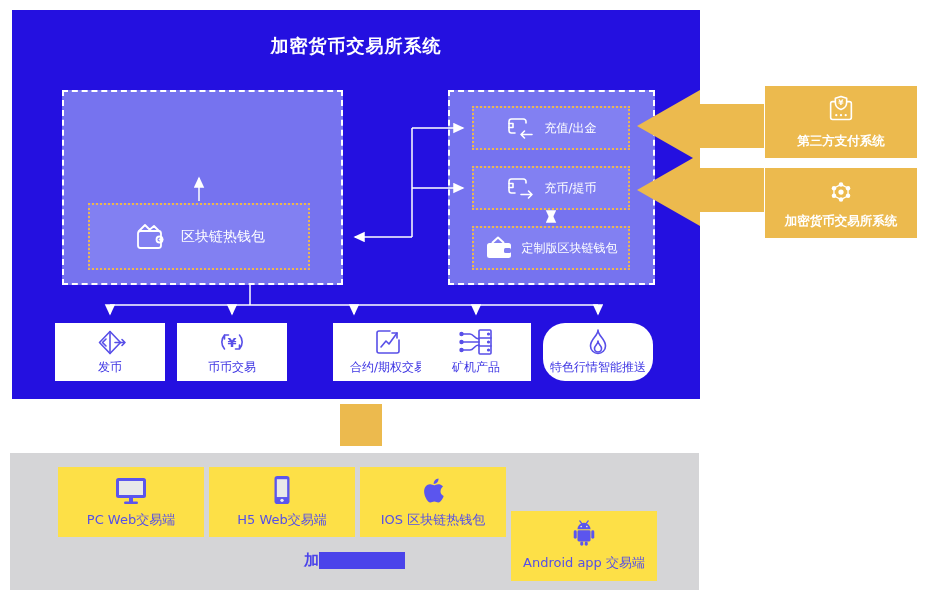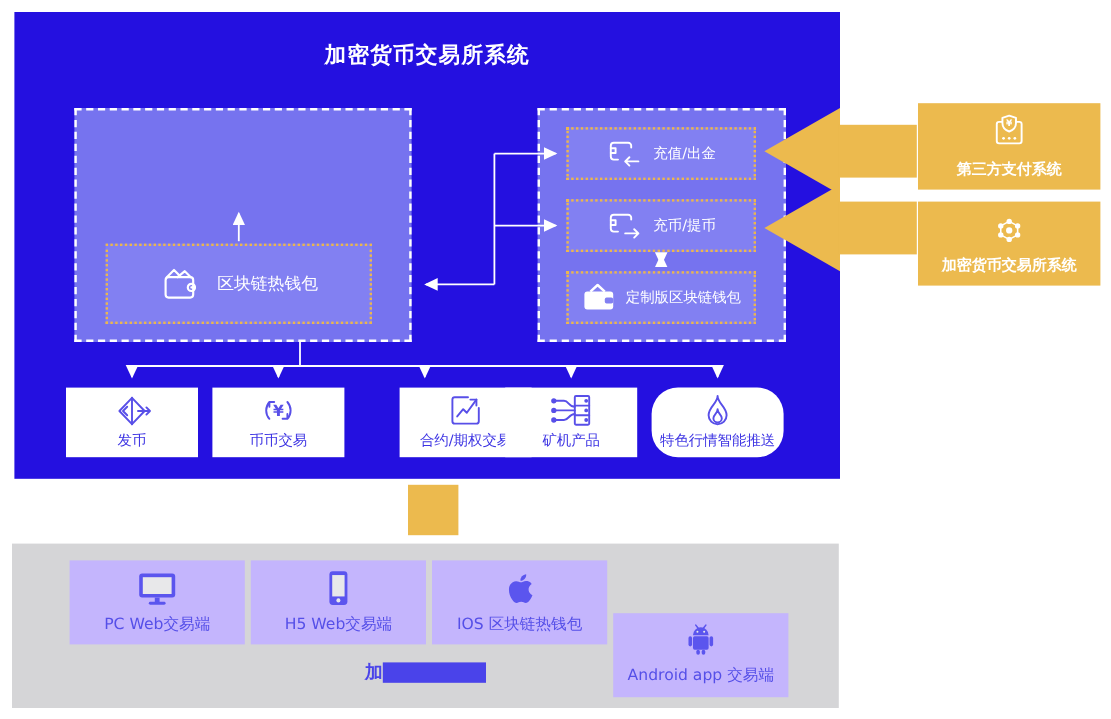--- a/index.html
+++ b/index.html
@@ -38,21 +38,21 @@
 
   
   .orange-box { left:765px; width:152px; background:#ecba4e; display:flex;
                 flex-direction:column; align-items:center; justify-content:center;
                 gap:6px; color:#ffffff; font-size:12.5px; font-weight:bold; }
 
   .orange-square { left:340px; top:404px; width:42px; height:42px; background:#ecba4e; }
 
   
   .gray-panel { left:10px; top:453px; width:689px; height:137px; background:#d5d5d7; }
-  .client-box { top:467px; width:146px; height:70px; background:#c4b5fd;
+  .client-box { top:467px; width:146px; height:70px; background:#fde047;
                 display:flex; flex-direction:column; align-items:center;
                 justify-content:center; gap:6px; color:#554fe8; font-size:13px; }
   .caption-row { left:10px; top:551px; width:689px; display:flex;
                  align-items:center; justify-content:center; gap:0px; }
   .caption-char { color:#4a43ea; font-size:15px; font-weight:bold; }
   .redact-bar { width:86px; height:17px; background:#4a43ea; }
 
   .wires { left:0; top:0; pointer-events:none; }
   svg { display:block; }
 </style>

